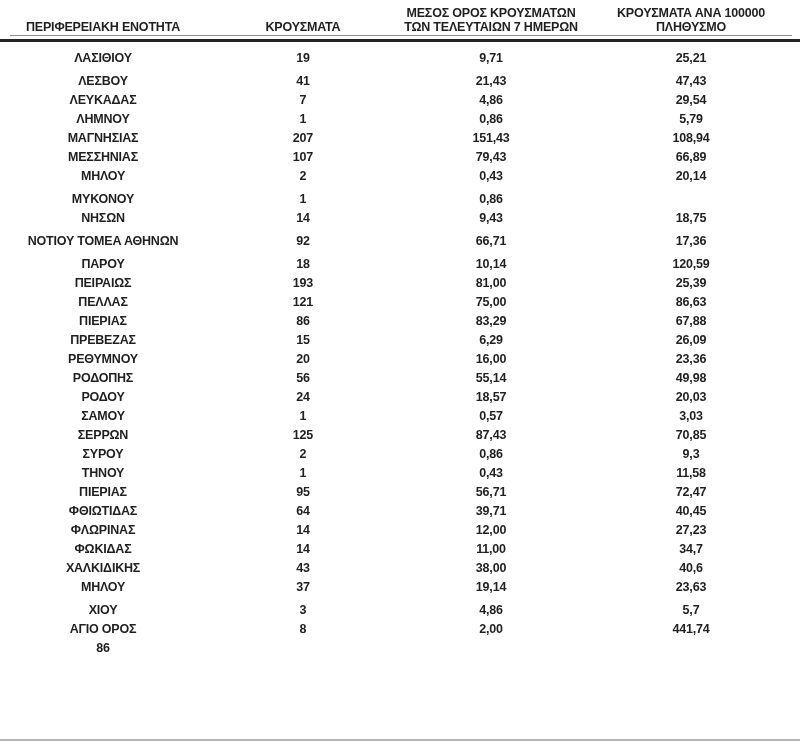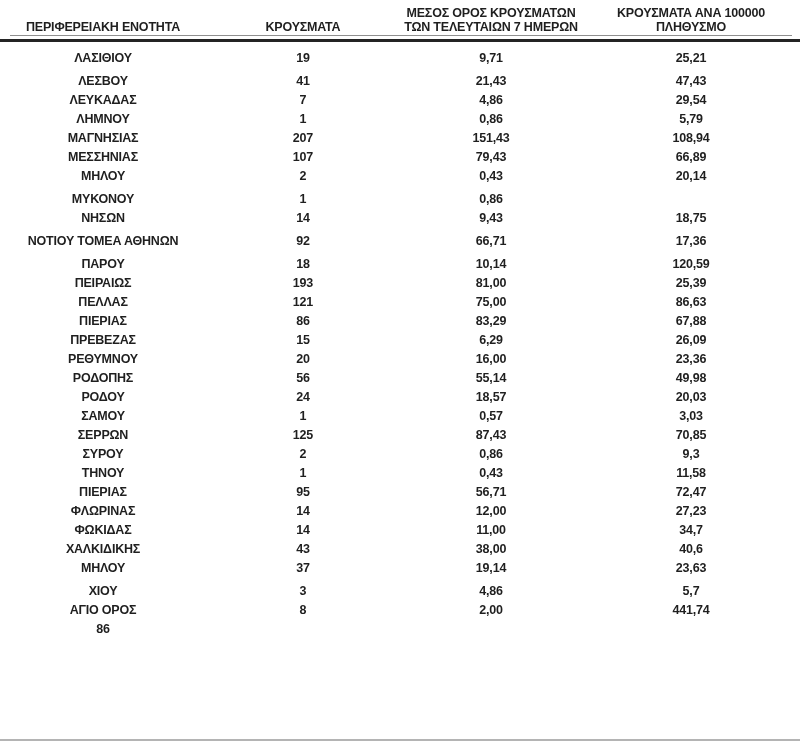--- a/index.html
+++ b/index.html
@@ -202,20 +202,26 @@
           <div class="cell">0,43</div>
           <div class="cell">11,58</div>
         </div>
         <div class="row">
           <div class="cell">ΠΙΕΡΙΑΣ</div>
           <div class="cell">95</div>
           <div class="cell">56,71</div>
           <div class="cell">72,47</div>
         </div>
         <div class="row">
+          <div class="cell">ΦΘΙΩΤΙΔΑΣ</div>
+          <div class="cell">64</div>
+          <div class="cell">39,71</div>
+          <div class="cell">40,45</div>
+        </div>
+        <div class="row">
           <div class="cell">ΦΛΩΡΙΝΑΣ</div>
           <div class="cell">14</div>
           <div class="cell">12,00</div>
           <div class="cell">27,23</div>
         </div>
         <div class="row">
           <div class="cell">ΦΩΚΙΔΑΣ</div>
           <div class="cell">14</div>
           <div class="cell">11,00</div>
           <div class="cell">34,7</div>

